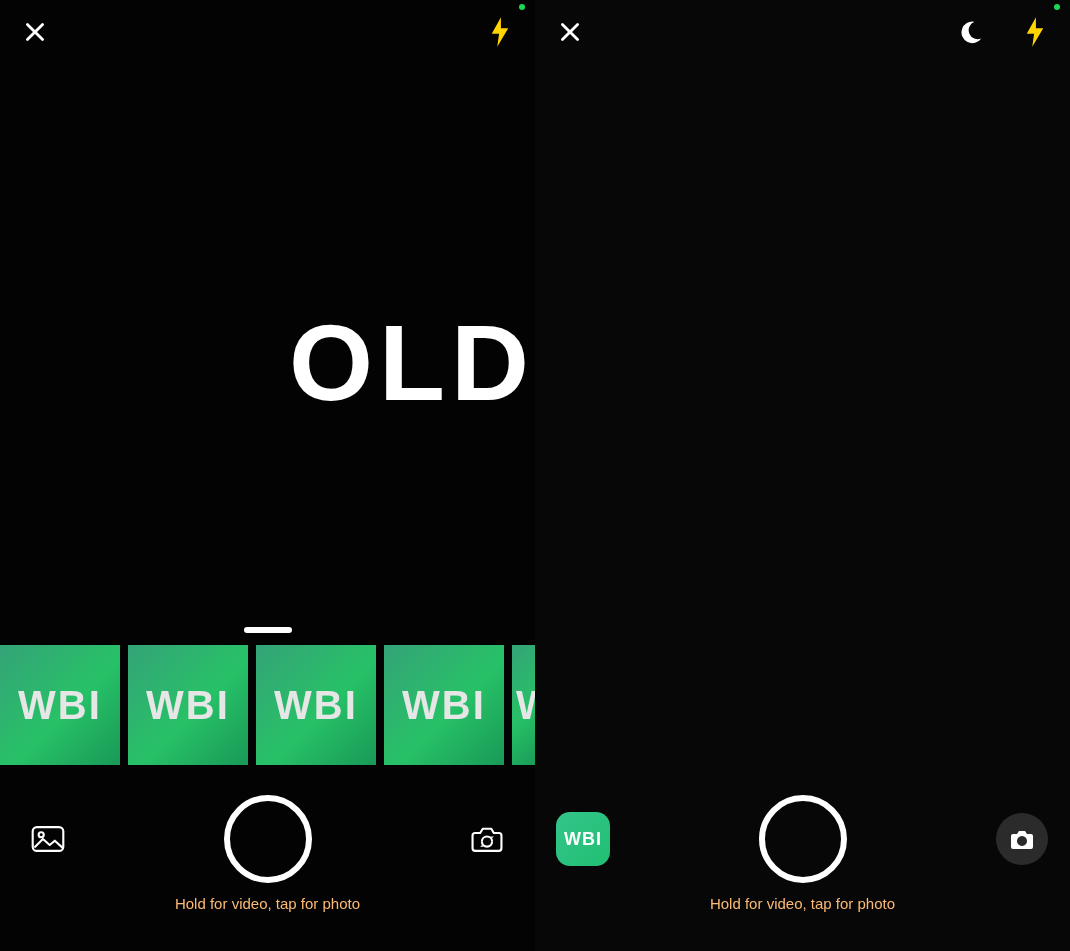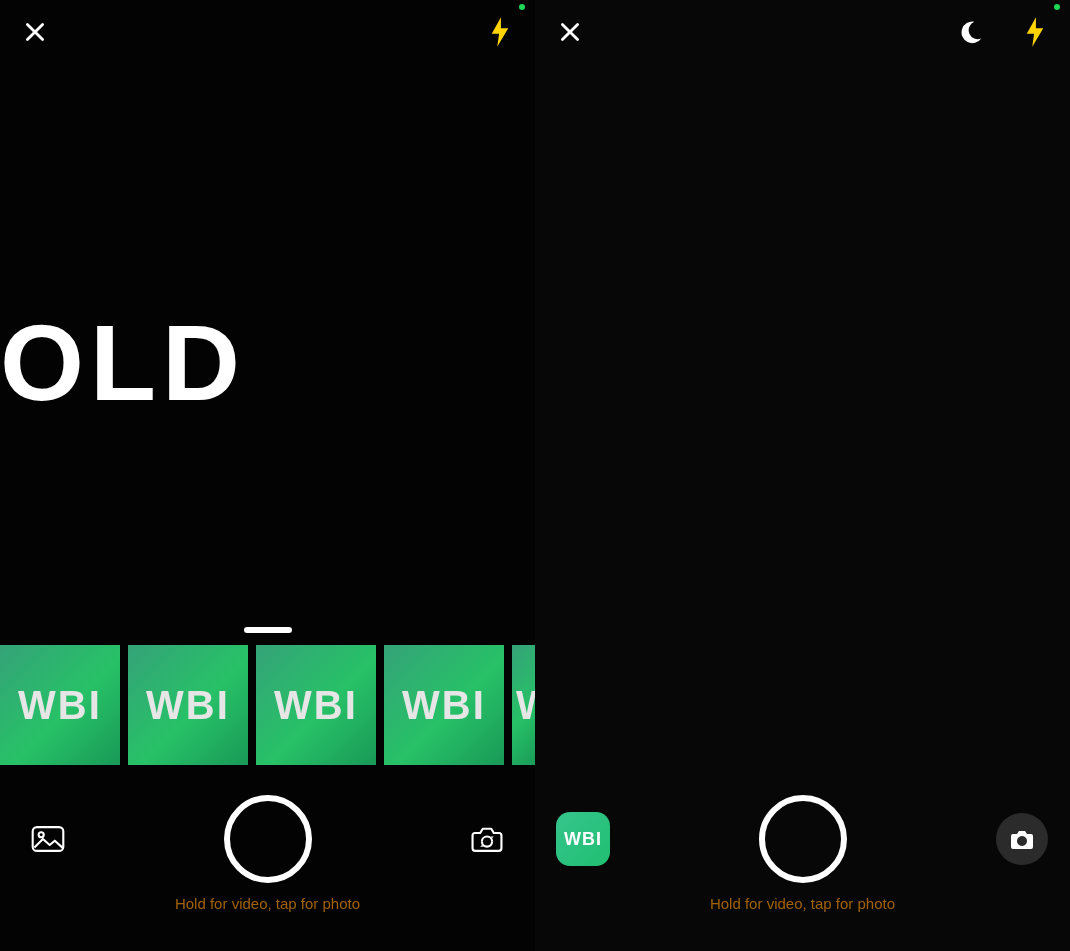--- a/index.html
+++ b/index.html
@@ -30,21 +30,21 @@
   .tb-left, .tb-right { display: flex; align-items: center; gap: 30px; }
   .icon-btn {
     width: 34px; height: 34px;
     display: flex; align-items: center; justify-content: center;
     cursor: pointer;
   }
   .center-label {
     position: absolute;
     left: 0; right: 0;
     top: 300px;
-    text-align: left;
+    text-align: right;
     color: #fff;
     font-size: 108px;
     font-weight: 900;
     letter-spacing: 6px;
     font-family: Impact, 'Arial Black', sans-serif;
   }
   .drawer-handle {
     position: absolute;
     left: 50%;
     transform: translateX(-50%);
@@ -92,21 +92,21 @@
     padding: 0 18px;
   }
   .side-slot { width: 60px; display: flex; justify-content: center; align-items: center; }
   .shutter {
     width: 88px; height: 88px;
     border: 6px solid #fff;
     border-radius: 50%;
     cursor: pointer;
   }
   .hint {
-    color: #a16207;
+    color: #fdba74;
     font-size: 15px;
     font-weight: 400;
   }
   .gallery-chip {
     width: 54px; height: 54px;
     border-radius: 14px;
     background: linear-gradient(135deg, #35c48c, #20bf71);
     display: flex; align-items: center; justify-content: center;
     color: #fff;
     font-family: 'Arial Black', Impact, sans-serif;

